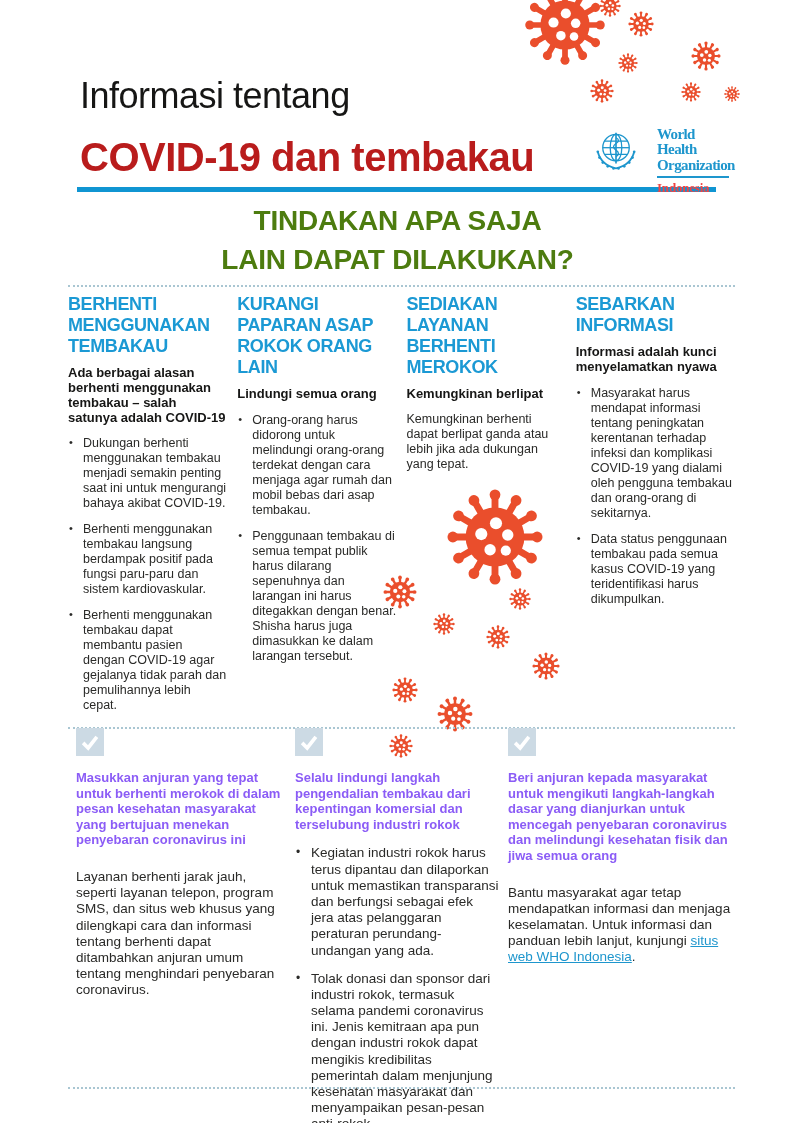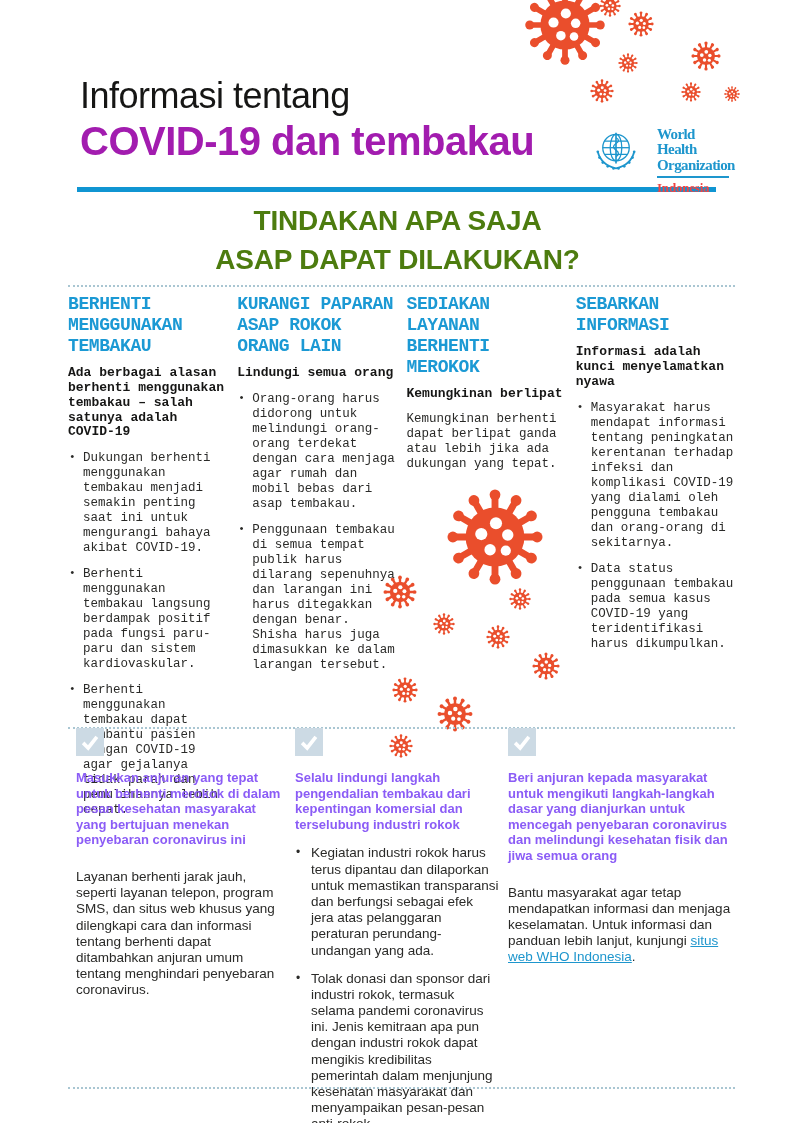--- a/index.html
+++ b/index.html
@@ -6,37 +6,37 @@
   .page {
     position:relative; width:794px; height:1123px; background:#ffffff;
     overflow:hidden; font-family:"Liberation Sans", sans-serif; color:#1d1d1b;
   }
   
   .virus-layer { position:absolute; left:0; top:0; width:794px; height:1123px; pointer-events:none; z-index:1; }
   .content { position:relative; z-index:2; }
   
   .title-block { position:absolute; left:80px; top:74px; }
   .title1 { font-size:36px; font-weight:400; color:#161615; letter-spacing:-0.5px; line-height:1.2; }
-  .title2 { font-size:40px; font-weight:700; color:#a21caf; letter-spacing:-0.5px; margin-top:2px; }
+  .title2 { font-size:40px; font-weight:700; color:#b91c1c; letter-spacing:-0.5px; margin-top:18px; }
   .title-rule { position:absolute; left:77px; top:187px; width:639px; height:5px; background:#1095d2; }
   .who-logo { position:absolute; left:591px; top:127px; display:flex; align-items:flex-start; }
   .who-emblem { width:50px; height:48px; }
   .who-text { margin-left:16px; width:73px;font-family:Liberation Serif, serif; }
   .who-org { color:#1e96cd; font-weight:700; font-size:15px; line-height:1.03; letter-spacing:-0.6px; }
   .who-sep { height:2px; background:#1e96cd; margin:3px 0 2px 0; width:72px; }
   .who-country { color:#ef4444; font-weight:700; font-size:13px; letter-spacing:-0.2px; }
   
   .main-heading { position:absolute; left:64px; top:202px; width:667px; text-align:center;
     color:#4d7c0f; font-size:28px; font-weight:700; line-height:1.38; letter-spacing:-0.2px; }
   .dotted { position:absolute; left:68px; width:667px; border-top:2px dotted #a9c6d2; height:0; }
   .dotted-top { top:285px; }
   .dotted-bottom { top:1087px; }
   
   .columns { position:absolute; left:68px; top:294px; width:667px;
-    display:grid; grid-template-columns:repeat(4, 1fr); column-gap:10px;font-family:Liberation Mono, monospace; }
+    display:grid; grid-template-columns:repeat(4, 1fr); column-gap:10px; }
   .col-title { color:#1b99d4; font-size:18px; font-weight:700; line-height:1.17; letter-spacing:-0.4px; margin:0; }
   .col-subtitle { font-size:13px; font-weight:700; line-height:1.14; margin-top:9px; color:#161615; }
   .col-para { font-size:12.5px; line-height:1.2; margin-top:10px; color:#2a2a28; }
   ul.bullets { list-style:none; margin:11px 0 0 0; padding:0; }
   ul.bullets li { position:relative; padding-left:15px; margin-bottom:11px; font-size:12.5px; line-height:1.2; color:#2a2a28; }
   ul.bullets li::before { content:"•"; position:absolute; left:1px; top:0; font-size:11px; }
   
   .actions { position:absolute; left:68px; top:727px; width:667px; border-top:2px dotted #a9c6d2;
     display:grid; grid-template-columns:218px 204px 227px; column-gap:9px; }
   .action { padding-top:0; }
@@ -143,21 +143,21 @@
       <div class="who-text">
         <div class="who-org">World Health</div>
         <div class="who-org">Organization</div>
         <div class="who-sep"></div>
         <div class="who-country">Indonesia</div>
       </div>
     </div>
 
     <div class="main-heading">
       <div>TINDAKAN APA SAJA</div>
-      <div>ASAP DAPAT DILAKUKAN?</div>
+      <div>LAIN DAPAT DILAKUKAN?</div>
     </div>
 
     <div class="dotted dotted-top"></div>
 
     <div class="columns">
 
       <div class="col">
         <h3 class="col-title">BERHENTI MENGGUNAKAN TEMBAKAU</h3>
         <div class="col-subtitle">Ada berbagai alasan berhenti menggunakan tembakau – salah satunya adalah COVID-19</div>
         <ul class="bullets">

